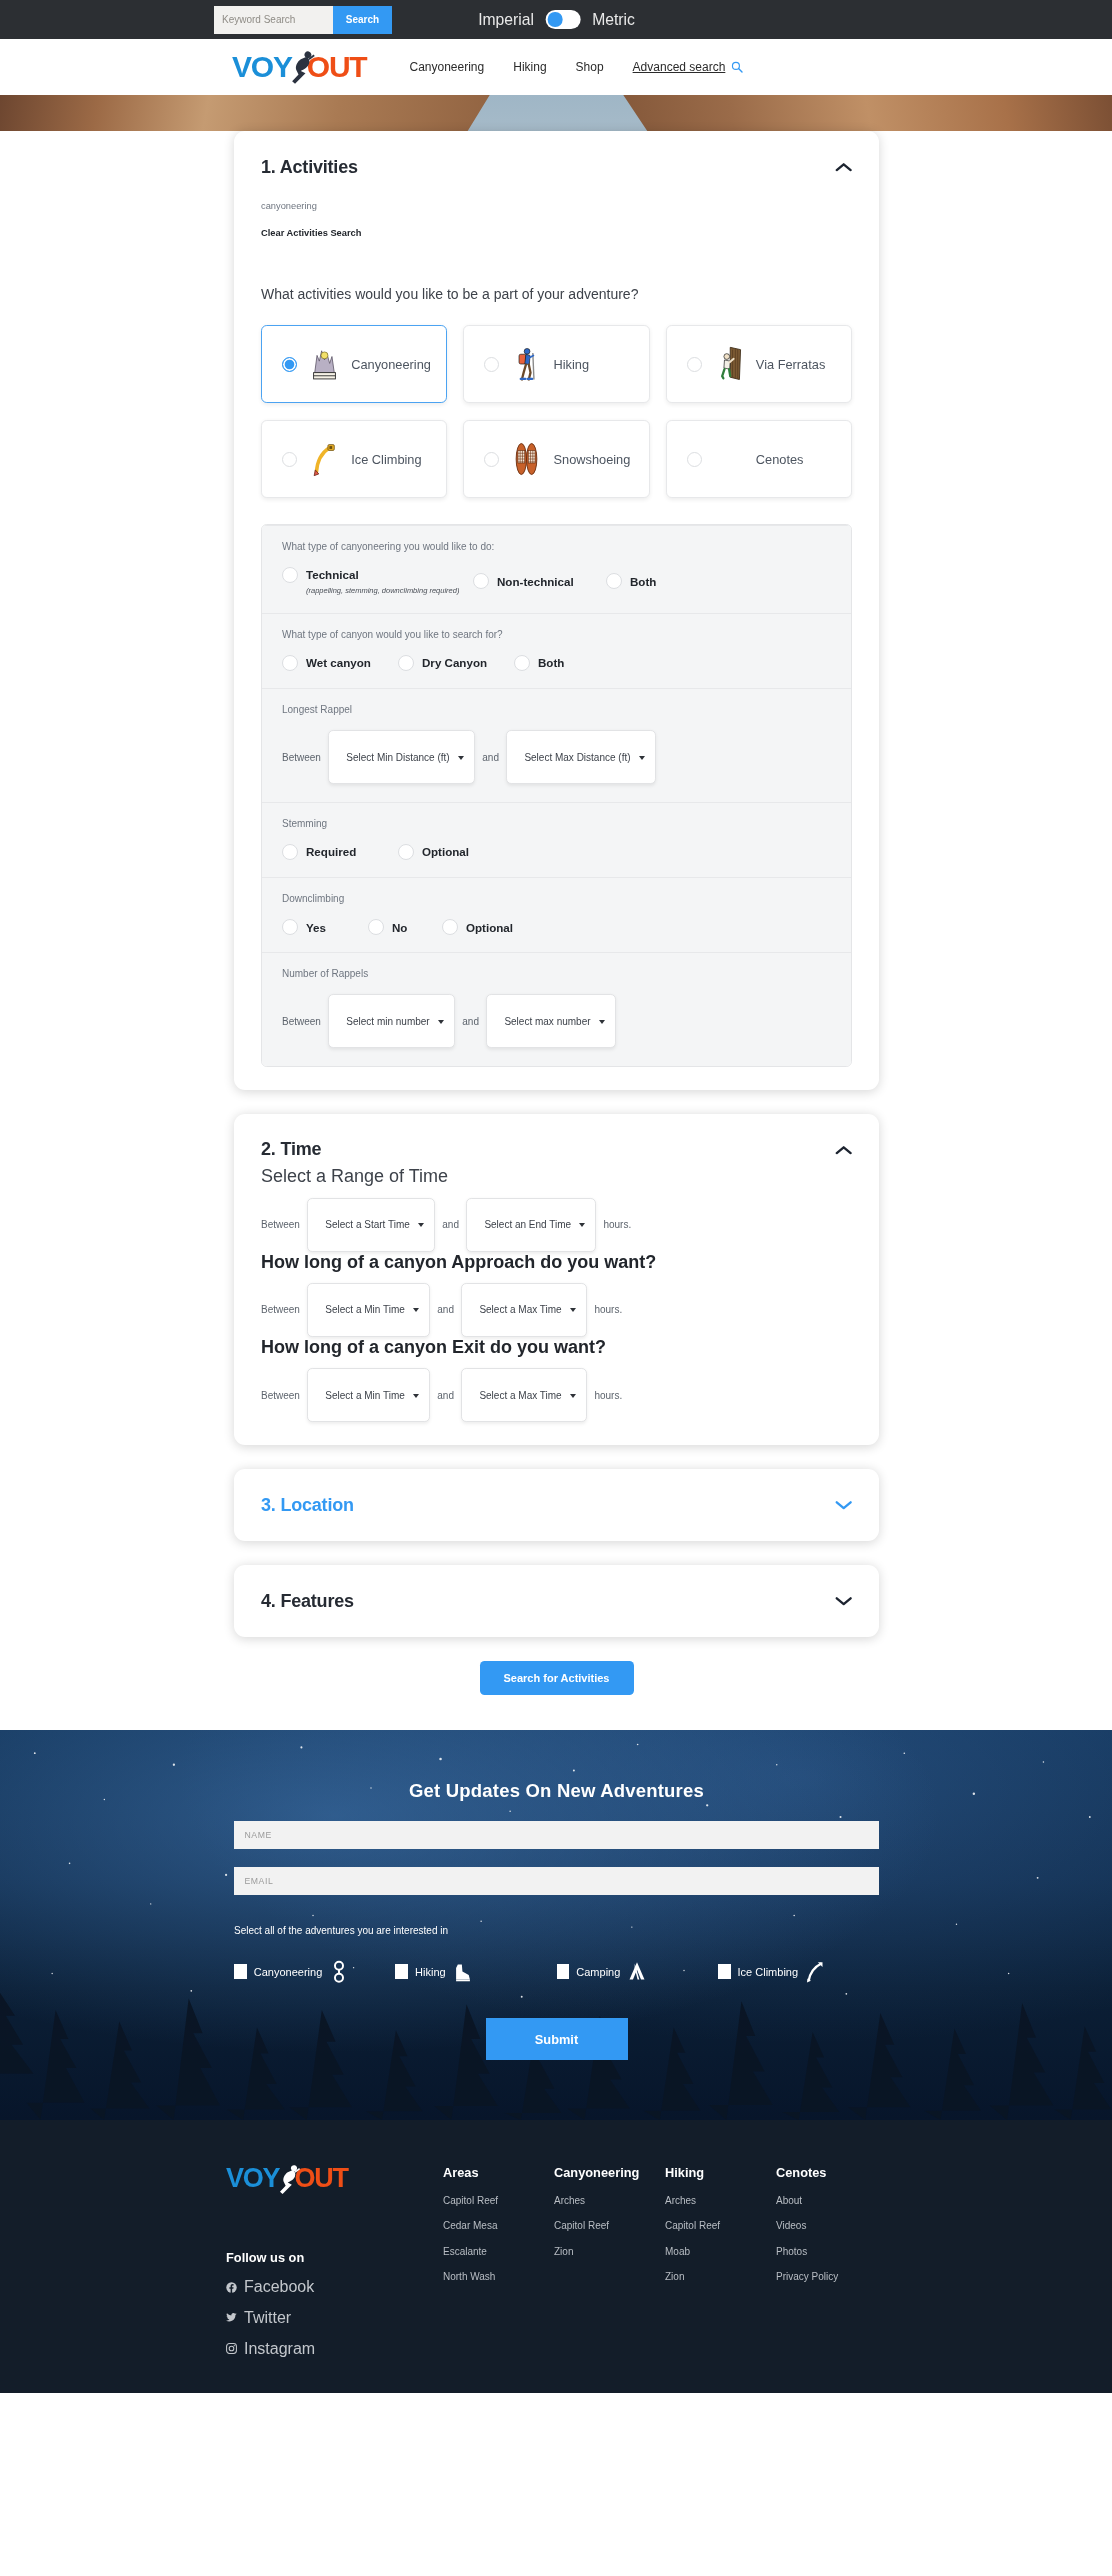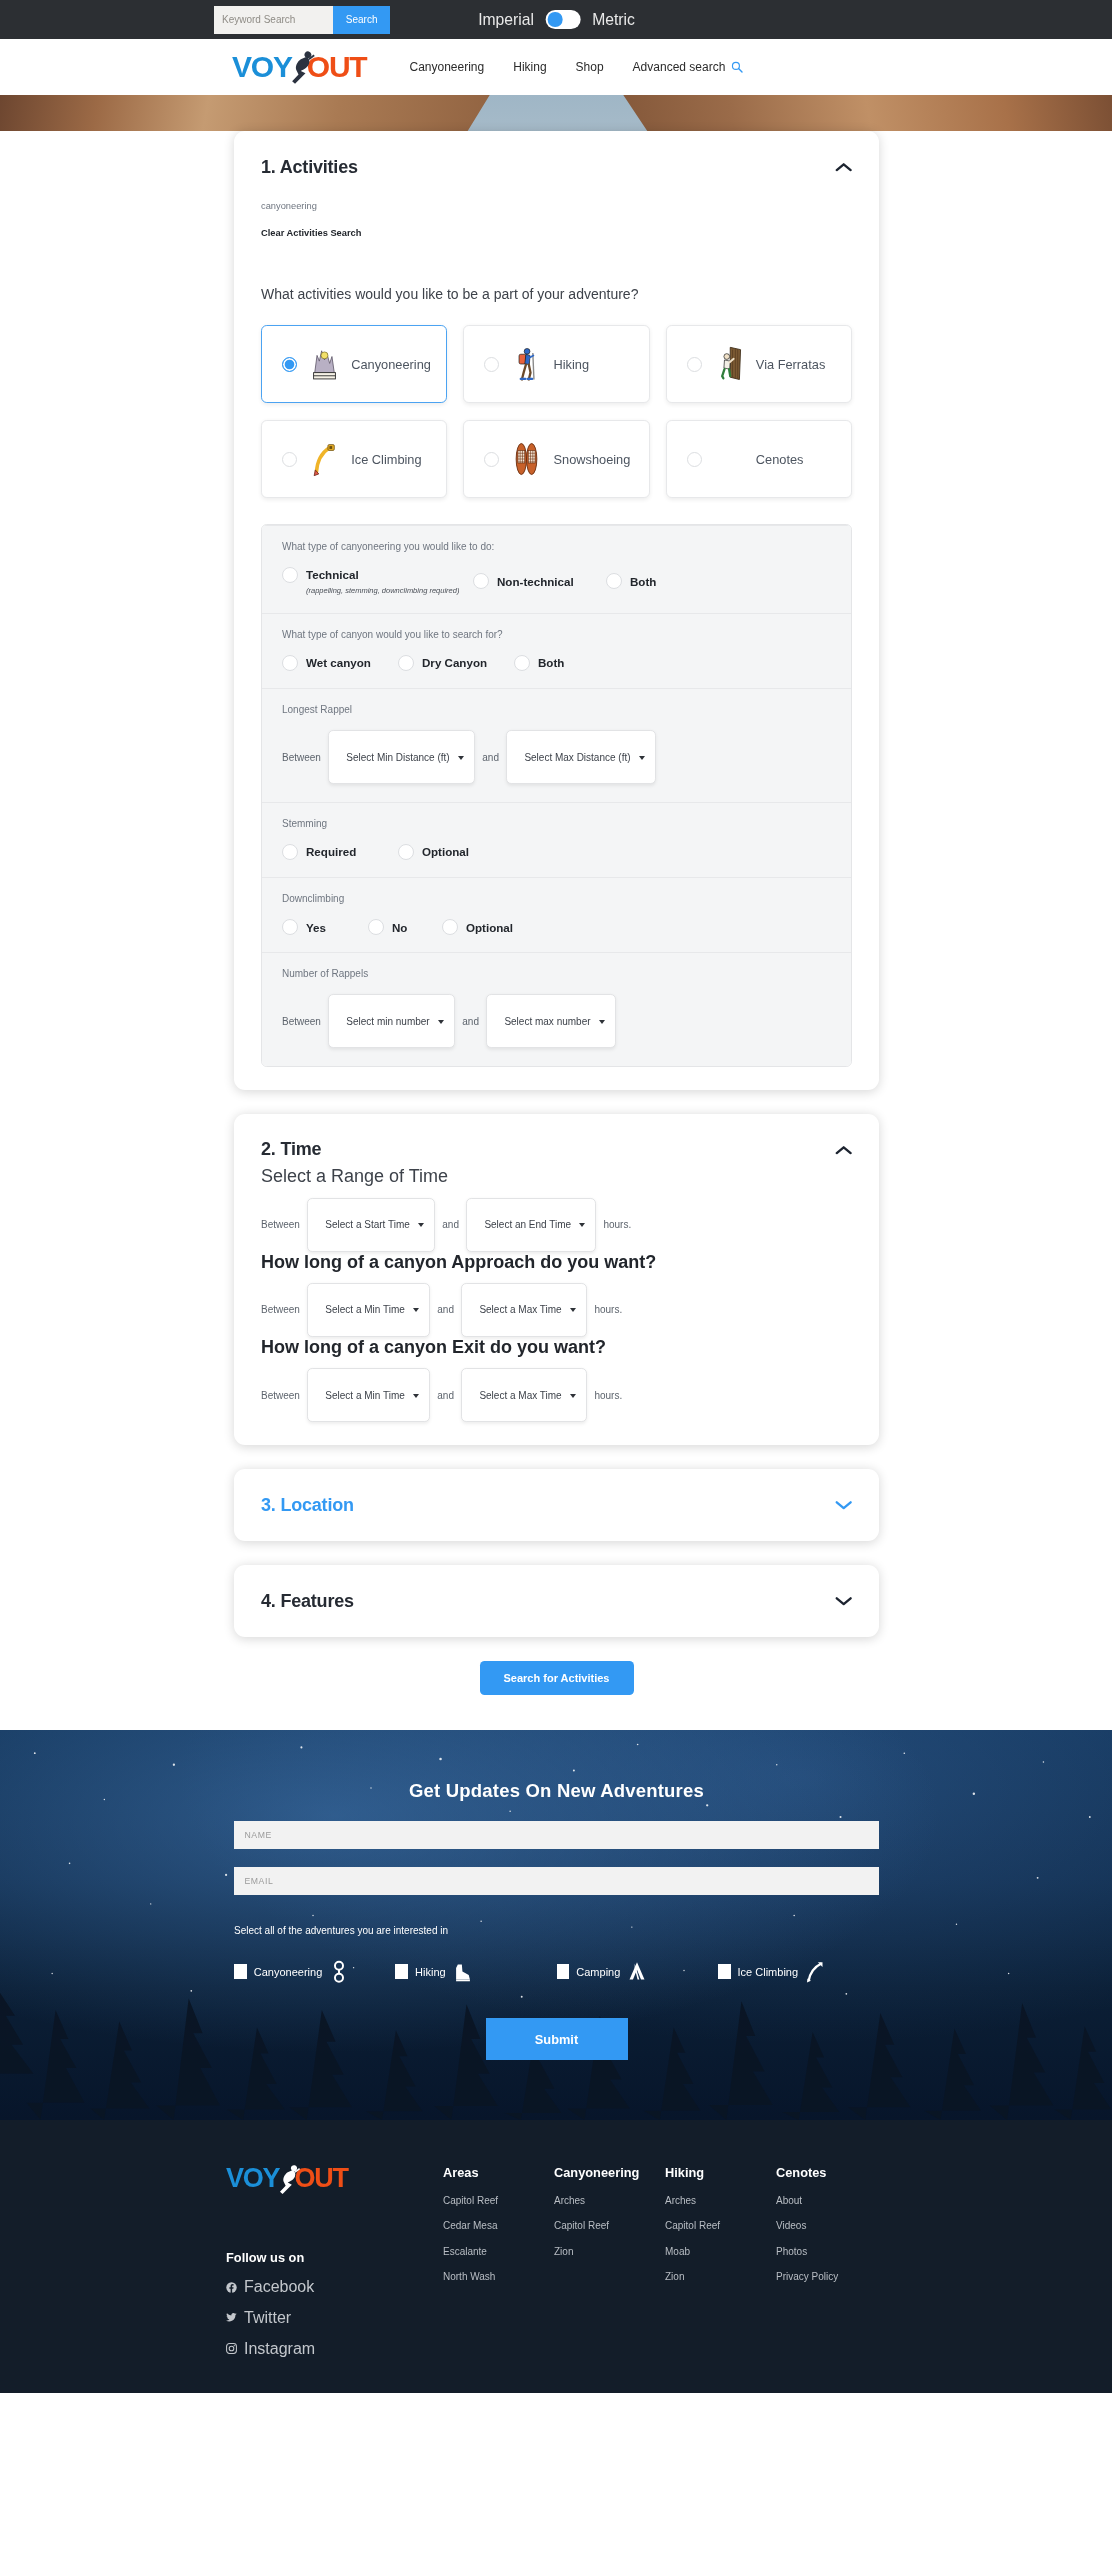--- a/index.html
+++ b/index.html
@@ -37,21 +37,21 @@
     color: #444;
   }
   .topbar-search input::placeholder { color: #8f8c86; }
   .topbar-search button {
     height: 28px;
     padding: 0 12.8px;
     border: none;
     background: #3399f3;
     color: #fff;
     font-size: 10px;
-    font-weight: normal;
+    font-weight: bold;
     font-family: "Liberation Sans", sans-serif;
     cursor: pointer;
   }
   .units {
     position: absolute;
     left: 50%;
     transform: translateX(-50%);
     display: flex;
     align-items: center;
     gap: 11.6px;
@@ -100,21 +100,21 @@
     left: 56px; top: -2.3px;
     width: 28px; height: 36px;
   }
   .navlinks { display: flex; align-items: center; gap: 29px; }
   .navlinks a {
     color: #2b2b2b;
     font-size: 12px;
     text-decoration: none;
     white-space: nowrap;
   }
-  .navlinks .adv { display: flex; align-items: center; gap: 5.8px; }
+  .navlinks .adv { display: flex; align-items: center; gap: 5.8px; text-decoration: underline; }
   .mag { width: 11.6px; height: 11.6px; display: block; }
 
   
   .hero {
     height: 343px;
     position: relative;
     overflow: hidden;
     background: linear-gradient(180deg,#a9bdcb 0%, #b9c4cb 42%, #9d8b7c 100%);
   }
   .hero .sky {

